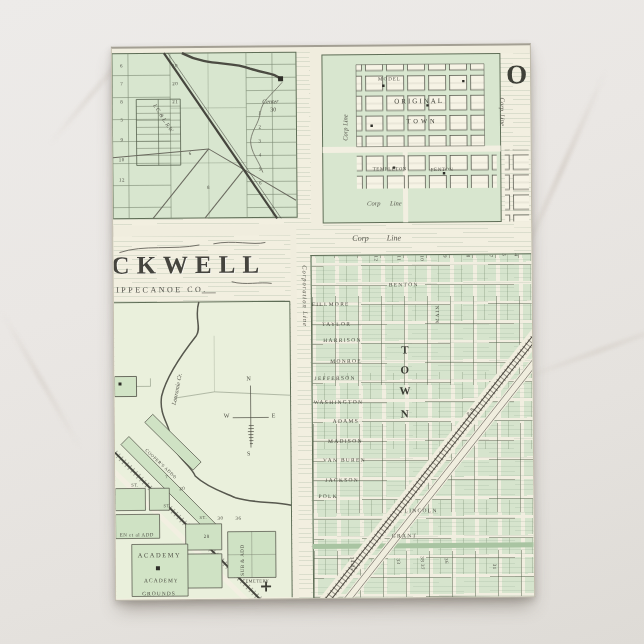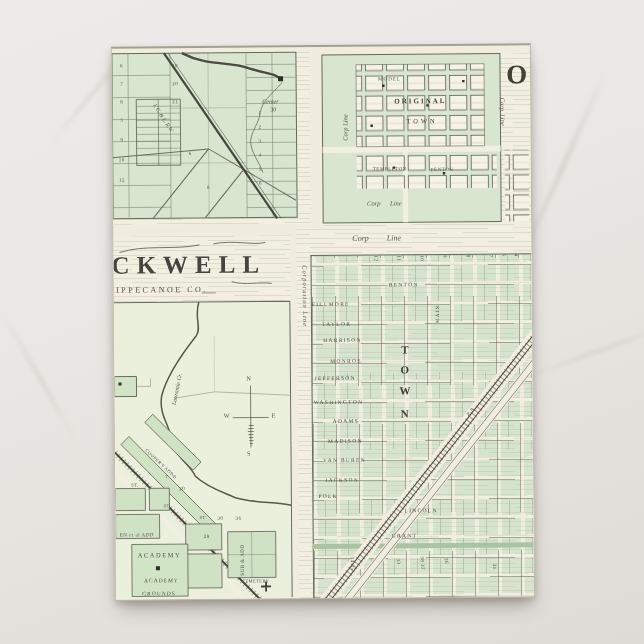--- a/index.html
+++ b/index.html
@@ -149,21 +149,21 @@
         <g fill="#2e2e28">
           <rect x="60" y="30" width="2.4" height="2.4"></rect>
             <rect x="104" y="50" width="2.4" height="2.4"></rect>
           <rect x="140" y="26" width="2.4" height="2.4"></rect>
             <rect x="70" y="112" width="2.4" height="2.4"></rect>
           <rect x="120" y="118" width="2.4" height="2.4"></rect>
             <rect x="48" y="70" width="2.4" height="2.4"></rect>
         </g>
       </svg>
       <span class="lbl micro" style="left:56px;top:22px;letter-spacing:1px;">MODEL</span>
-      <span class="lbl" style="left:72px;top:44px;font-size:7px;letter-spacing:2px;color:#43443b;font-weight:bold;">ORIGINAL</span>
+      <span class="lbl" style="left:72px;top:44px;font-size:7px;letter-spacing:2px;color:#43443b;">ORIGINAL</span>
       <span class="lbl" style="left:84px;top:64px;font-size:6.5px;letter-spacing:3px;color:#43443b;">TOWN</span>
       <span class="lbl micro" style="left:50px;top:112px;">TEMPLETON</span>
       <span class="lbl micro" style="left:108px;top:113px;">FENTON</span>
       <span class="lbl it rn90" style="left:20px;top:86px;font-size:6.5px;color:#55554b;">Corp Line</span>
       <span class="lbl it" style="left:44px;top:146px;font-size:6.5px;word-spacing:8px;color:#55554b;">Corp Line</span>
       <span class="lbl it r90" style="left:183px;top:44px;font-size:6.5px;color:#55554b;">Corp. Line</span>
       <span class="lbl bigletter" style="left:184px;top:8px;">O</span>
     </div>
 
     <div class="panel rules" style="left:0;top:188px;width:177px;height:363px;overflow:hidden;">

